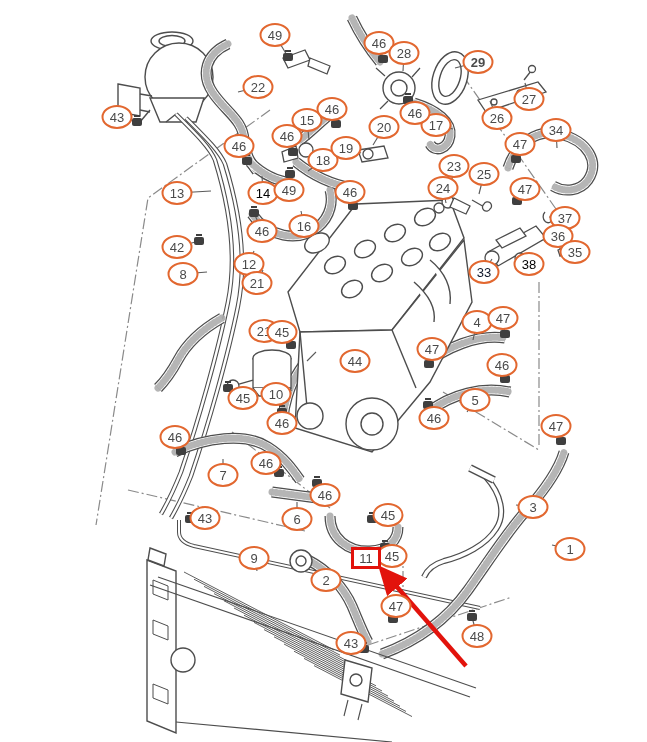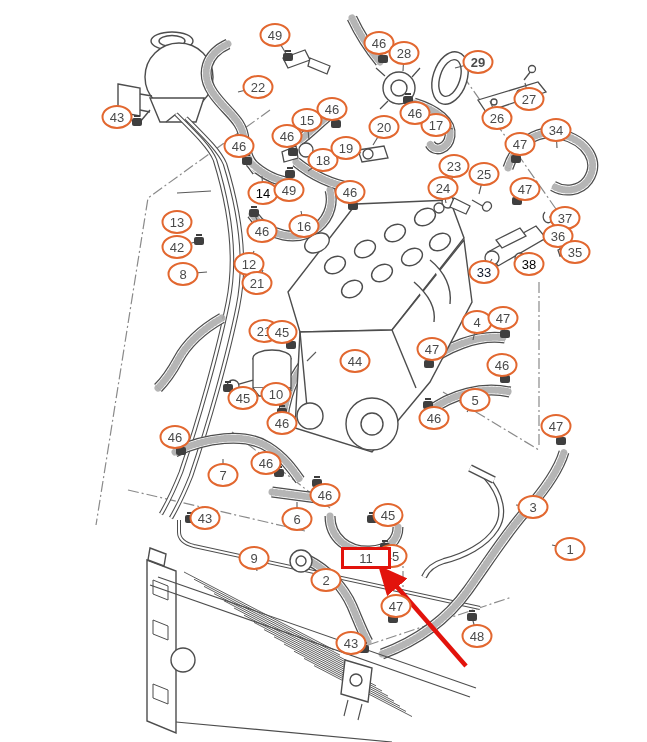--- a/index.html
+++ b/index.html
@@ -423,21 +423,21 @@
         </g>
       </g>
 
     <line x1="466" y1="666" x2="384" y2="572" stroke="#e2130c" stroke-width="4.5" marker-end="url(#redhead)"></line>
   </svg>
 
   <div id="callout-layer">
       <div class="callout" style="left: 275px; top: 35px; border: 2px solid rgb(226, 103, 47); color: rgb(74, 74, 74);">49</div>
       <div class="callout" style="left: 258px; top: 87px; border: 2px solid rgb(226, 103, 47); color: rgb(74, 74, 74);">22</div>
       <div class="callout" style="left: 117px; top: 117px; border: 2px solid rgb(226, 103, 47); color: rgb(74, 74, 74);">43</div>
-      <div class="callout" style="left: 177px; top: 193px; border: 2px solid rgb(226, 103, 47); color: rgb(74, 74, 74); margin-top: 29px;">13</div>
+      <div class="callout" style="left: 177px; top: 193px; border: 2px solid rgb(226, 103, 47); color: rgb(74, 74, 74);">13</div>
       <div class="callout" style="left: 177px; top: 247px; border: 2px solid rgb(226, 103, 47); color: rgb(74, 74, 74);">42</div>
       <div class="callout" style="left: 183px; top: 274px; border: 2px solid rgb(226, 103, 47); color: rgb(74, 74, 74);">8</div>
       <div class="callout" style="left: 239px; top: 146px; border: 2px solid rgb(226, 103, 47); color: rgb(74, 74, 74);">46</div>
       <div class="callout" style="left: 287px; top: 136px; border: 2px solid rgb(226, 103, 47); color: rgb(74, 74, 74);">46</div>
       <div class="callout" style="left: 307px; top: 120px; border: 2px solid rgb(226, 103, 47); color: rgb(74, 74, 74);">15</div>
       <div class="callout" style="left: 332px; top: 109px; border: 2px solid rgb(226, 103, 47); color: rgb(74, 74, 74);">46</div>
       <div class="callout" style="left: 323px; top: 160px; border: 2px solid rgb(226, 103, 47); color: rgb(74, 74, 74);">18</div>
       <div class="callout" style="left: 346px; top: 148px; border: 2px solid rgb(226, 103, 47); color: rgb(74, 74, 74);">19</div>
       <div class="callout" style="left: 384px; top: 127px; border: 2px solid rgb(226, 103, 47); color: rgb(74, 74, 74);">20</div>
       <div class="callout" style="left: 263px; top: 193px; border: 2px solid rgb(226, 103, 47); color: #000000;">14</div>
@@ -488,14 +488,14 @@
       <div class="callout" style="left: 388px; top: 515px; border: 2px solid rgb(226, 103, 47); color: rgb(74, 74, 74);">45</div>
       <div class="callout" style="left: 392px; top: 556px; border: 2px solid rgb(226, 103, 47); color: rgb(74, 74, 74);">45</div>
       <div class="callout" style="left: 326px; top: 580px; border: 2px solid rgb(226, 103, 47); color: rgb(74, 74, 74);">2</div>
       <div class="callout" style="left: 396px; top: 606px; border: 2px solid rgb(226, 103, 47); color: rgb(74, 74, 74);">47</div>
       <div class="callout" style="left: 351px; top: 643px; border: 2px solid rgb(226, 103, 47); color: rgb(74, 74, 74);">43</div>
       <div class="callout" style="left: 477px; top: 636px; border: 2px solid rgb(226, 103, 47); color: rgb(74, 74, 74);">48</div>
       <div class="callout" style="left: 533px; top: 507px; border: 2px solid rgb(226, 103, 47); color: rgb(74, 74, 74);">3</div>
       <div class="callout" style="left: 570px; top: 549px; border: 2px solid rgb(226, 103, 47); color: rgb(74, 74, 74);">1</div>
     </div>
 
-  <div id="highlight-box" class="highlight-box" style="left: 366px; top: 558px; width: 50px; height: 22px; border: 3px solid rgb(226, 19, 12); color: rgb(74, 74, 74);">11</div>
+  <div id="highlight-box" class="highlight-box" style="left: 366px; top: 558px; width: 30px; height: 22px; border: 3px solid rgb(226, 19, 12); color: rgb(74, 74, 74);">11</div>
 </div>
 
 </body></html>

